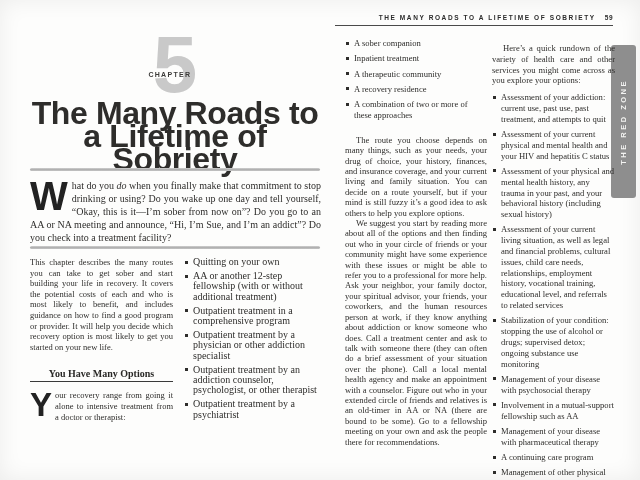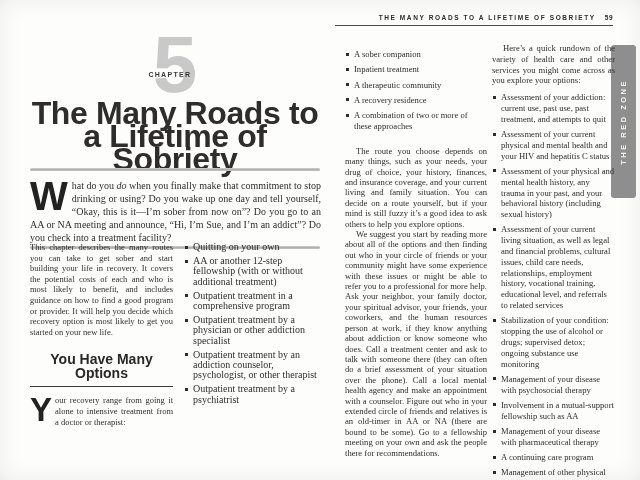--- a/index.html
+++ b/index.html
@@ -67,40 +67,40 @@
     font-size:10px; line-height:13px; text-align:justify;
   }
   .dropcap {
     float:left; font-family:"Liberation Sans","DejaVu Sans",sans-serif;
     font-weight:bold; color:#222;
   }
   .dropcap-w { font-size:40px; line-height:31px; margin:2px 4px 0 0; }
   .dropcap-y { font-size:33px; line-height:25px; margin:2px 3px 0 0; }
 
   
-  .leftpage-cols { position:absolute; left:30px; top:242px; width:295px; display:flex; gap:11px; }
+  .leftpage-cols { position:absolute; left:30px; top:257px; width:295px; display:flex; gap:11px; }
   .lp-col1 { width:143px; }
   .lp-col2 { width:141px; }
   .lp-col1 .body-par { font-size:8.5px; line-height:10.6px; text-align:justify; }
   .section-heading {
-    margin-top:15px; padding-bottom:6px; border-bottom:1px solid #3a3a3a;
-    font-family:Liberation Sans, sans-serif;
-    font-weight:bold; font-size:14px; line-height:14px; text-align:center; color:#292826;
+    margin-top:15px; padding-bottom:0; border-bottom:1px solid #3a3a3a;
+    font-family:Liberation Serif, serif;
+    font-weight:bold; font-size:10px; line-height:14px; text-align:center; color:#292826;
   }
   .lp-col1 .y-par { margin-top:8px; font-size:8.5px; line-height:10.6px; text-align:justify; }
 
   
   .blist .bitem { display:flex; align-items:flex-start; margin-bottom:4px; }
   .blist .bullet {
     flex:none; width:3px; height:3px; background:#2e2d2b; margin:3.5px 5px 0 1px;
   }
   .blist .btext { font-size:10px; line-height:10.2px; }
 
   
-  .rp-col1 { position:absolute; left:345px; top:49px; width:142px; }
+  .rp-col1 { position:absolute; left:345px; top:38px; width:142px; }
   .rp-col2 { position:absolute; left:492px; top:43px; width:123px; }
   .rp-col1 .blist .btext, .rp-col2 .blist .btext { font-size:8.6px; line-height:10.8px; }
   .rp-col1 .blist .bitem { margin-bottom:4.5px; }
   .rp-col2 .blist .bitem { margin-bottom:4.5px; }
   .rp-par {
     font-size:8.6px; line-height:10.4px; text-align:justify; text-indent:11px;
   }
   .rp-col1 .pars { margin-top:14px; }
   .rp-col2 .intro-par {
     font-size:8.6px; line-height:10.8px; text-align:justify; text-indent:11px;

